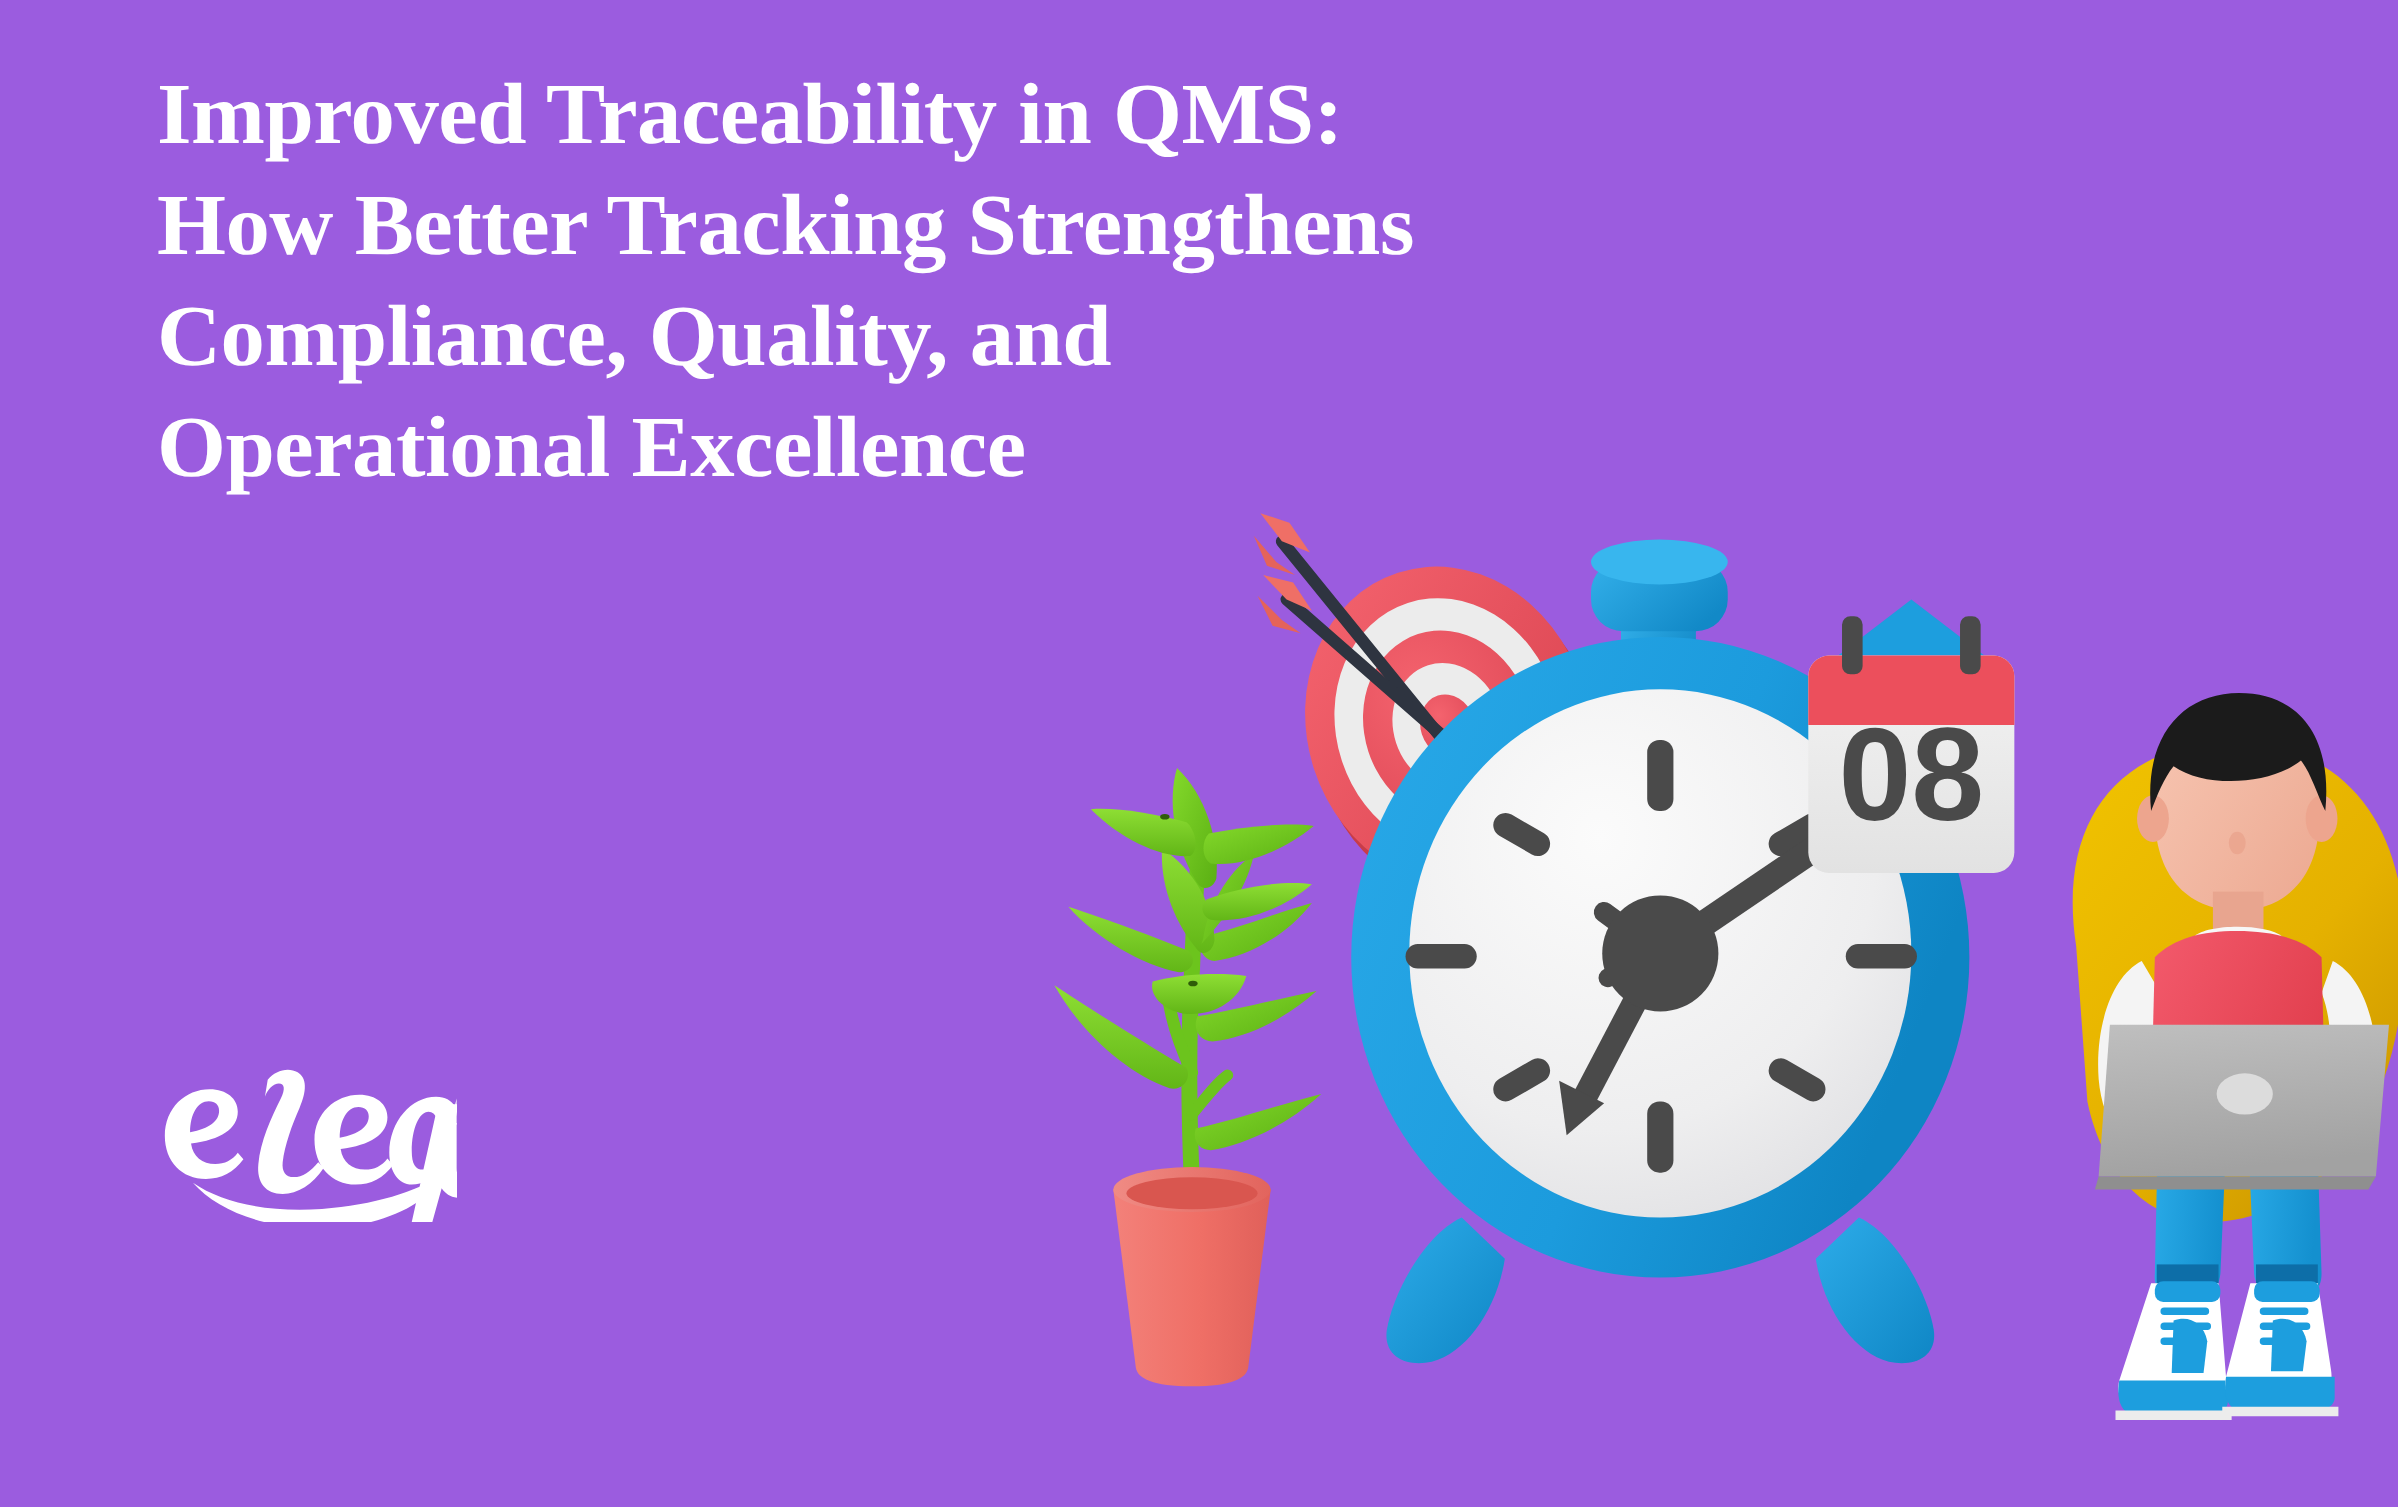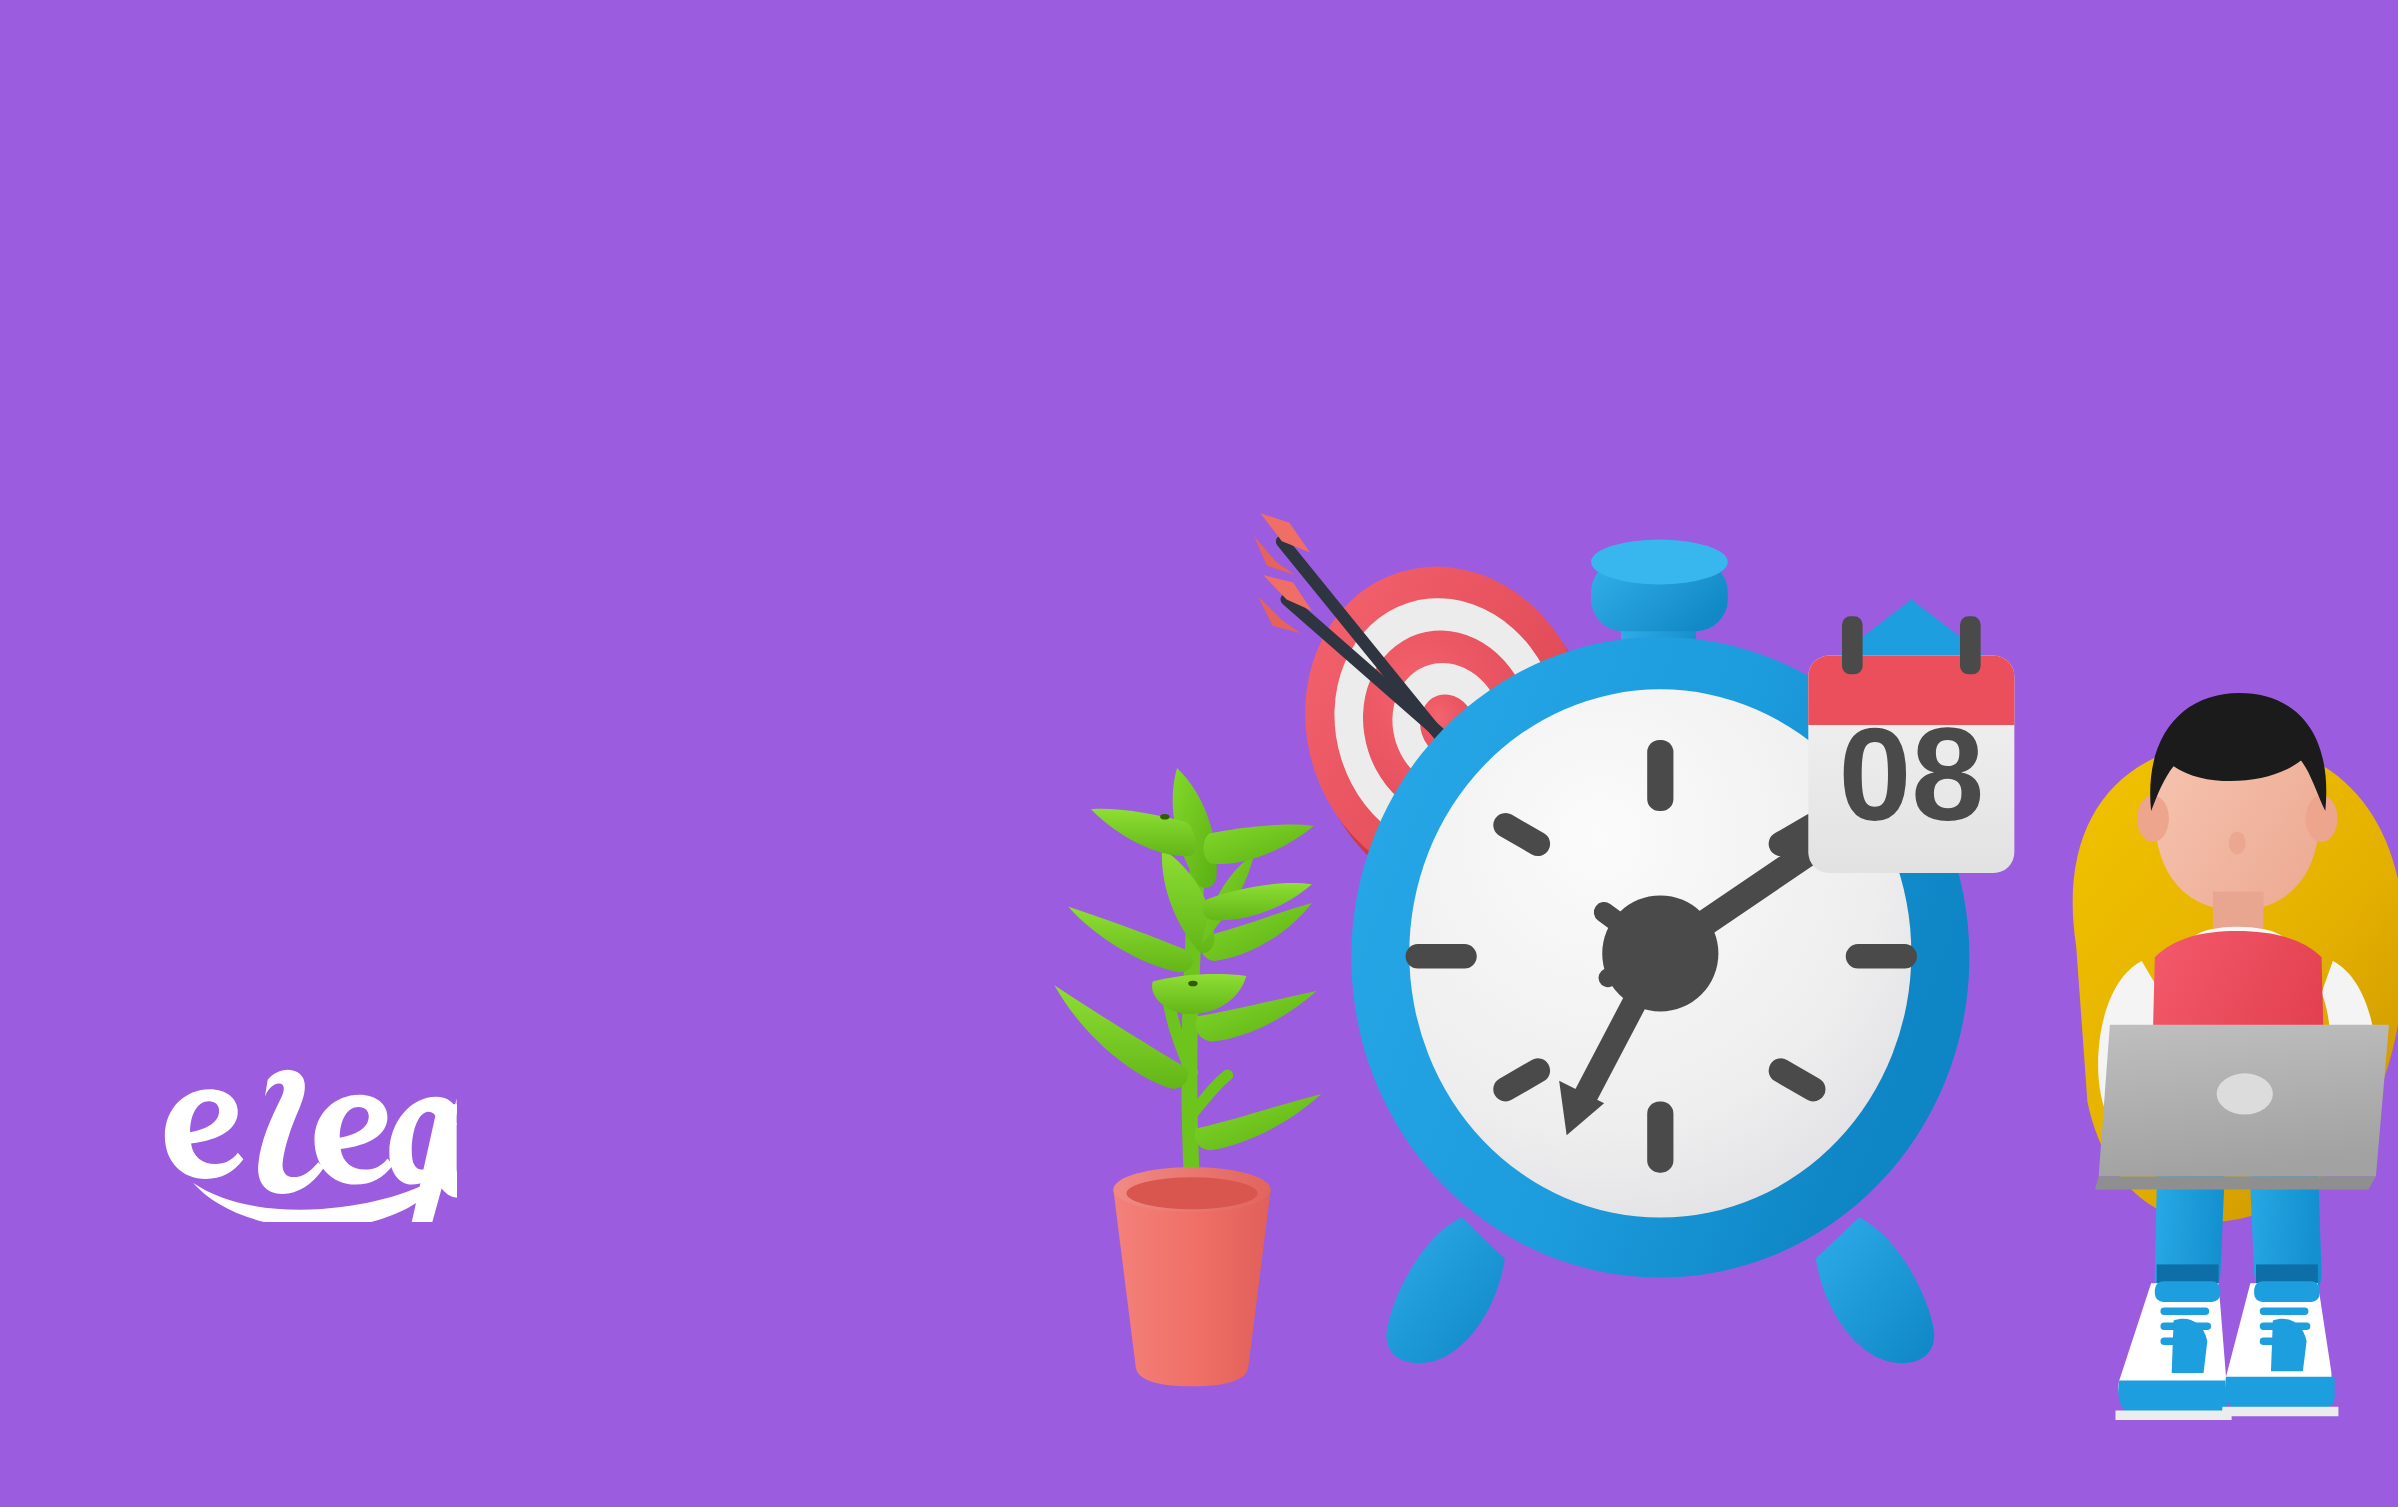--- a/index.html
+++ b/index.html
@@ -308,20 +308,26 @@
                    L2398 1508 C2380 1508 2372 1494 2376 1470 Z" fill="#1d9ede"></path>
           <path d="M2372 1502 L2496 1502 L2496 1512 L2372 1512 Z" fill="#ececec"></path>
           <rect x="2406" y="1368" width="70" height="22" rx="9" fill="#1d9ede"></rect>
           <path d="M2416 1400 h44 M2416 1416 h46 M2416 1432 h40" stroke="#1d9ede" stroke-width="8" stroke-linecap="round"></path>
           <path d="M2426 1410 C2442 1404 2458 1412 2462 1432 L2458 1464 L2424 1464 Z" fill="#1d9ede"></path>
         </g>
       </g>
     </svg>
   </div>
 
+  <div id="title-block">
+    <div class="title-line">Improved Traceability in QMS:</div>
+    <div class="title-line">How Better Tracking Strengthens</div>
+    <div class="title-line">Compliance, Quality, and</div>
+    <div class="title-line">Operational Excellence</div>
+  </div>
 
   <div id="logo">
     <svg viewBox="0 0 320 170" xmlns="http://www.w3.org/2000/svg" aria-label="eLeap">
       <g fill="#ffffff">
 
         <path d="M8 78 C8 48 30 28 56 28 C74 28 86 38 86 52 C86 70 68 82 36 86
                  C38 100 48 108 62 108 C72 108 80 104 86 96 L92 103
                  C82 117 68 124 52 124 C26 124 8 105 8 78 Z
                  M35 74 C56 70 66 62 66 51 C66 45 62 41 55 41 C43 41 35 55 35 74 Z"></path>
 

